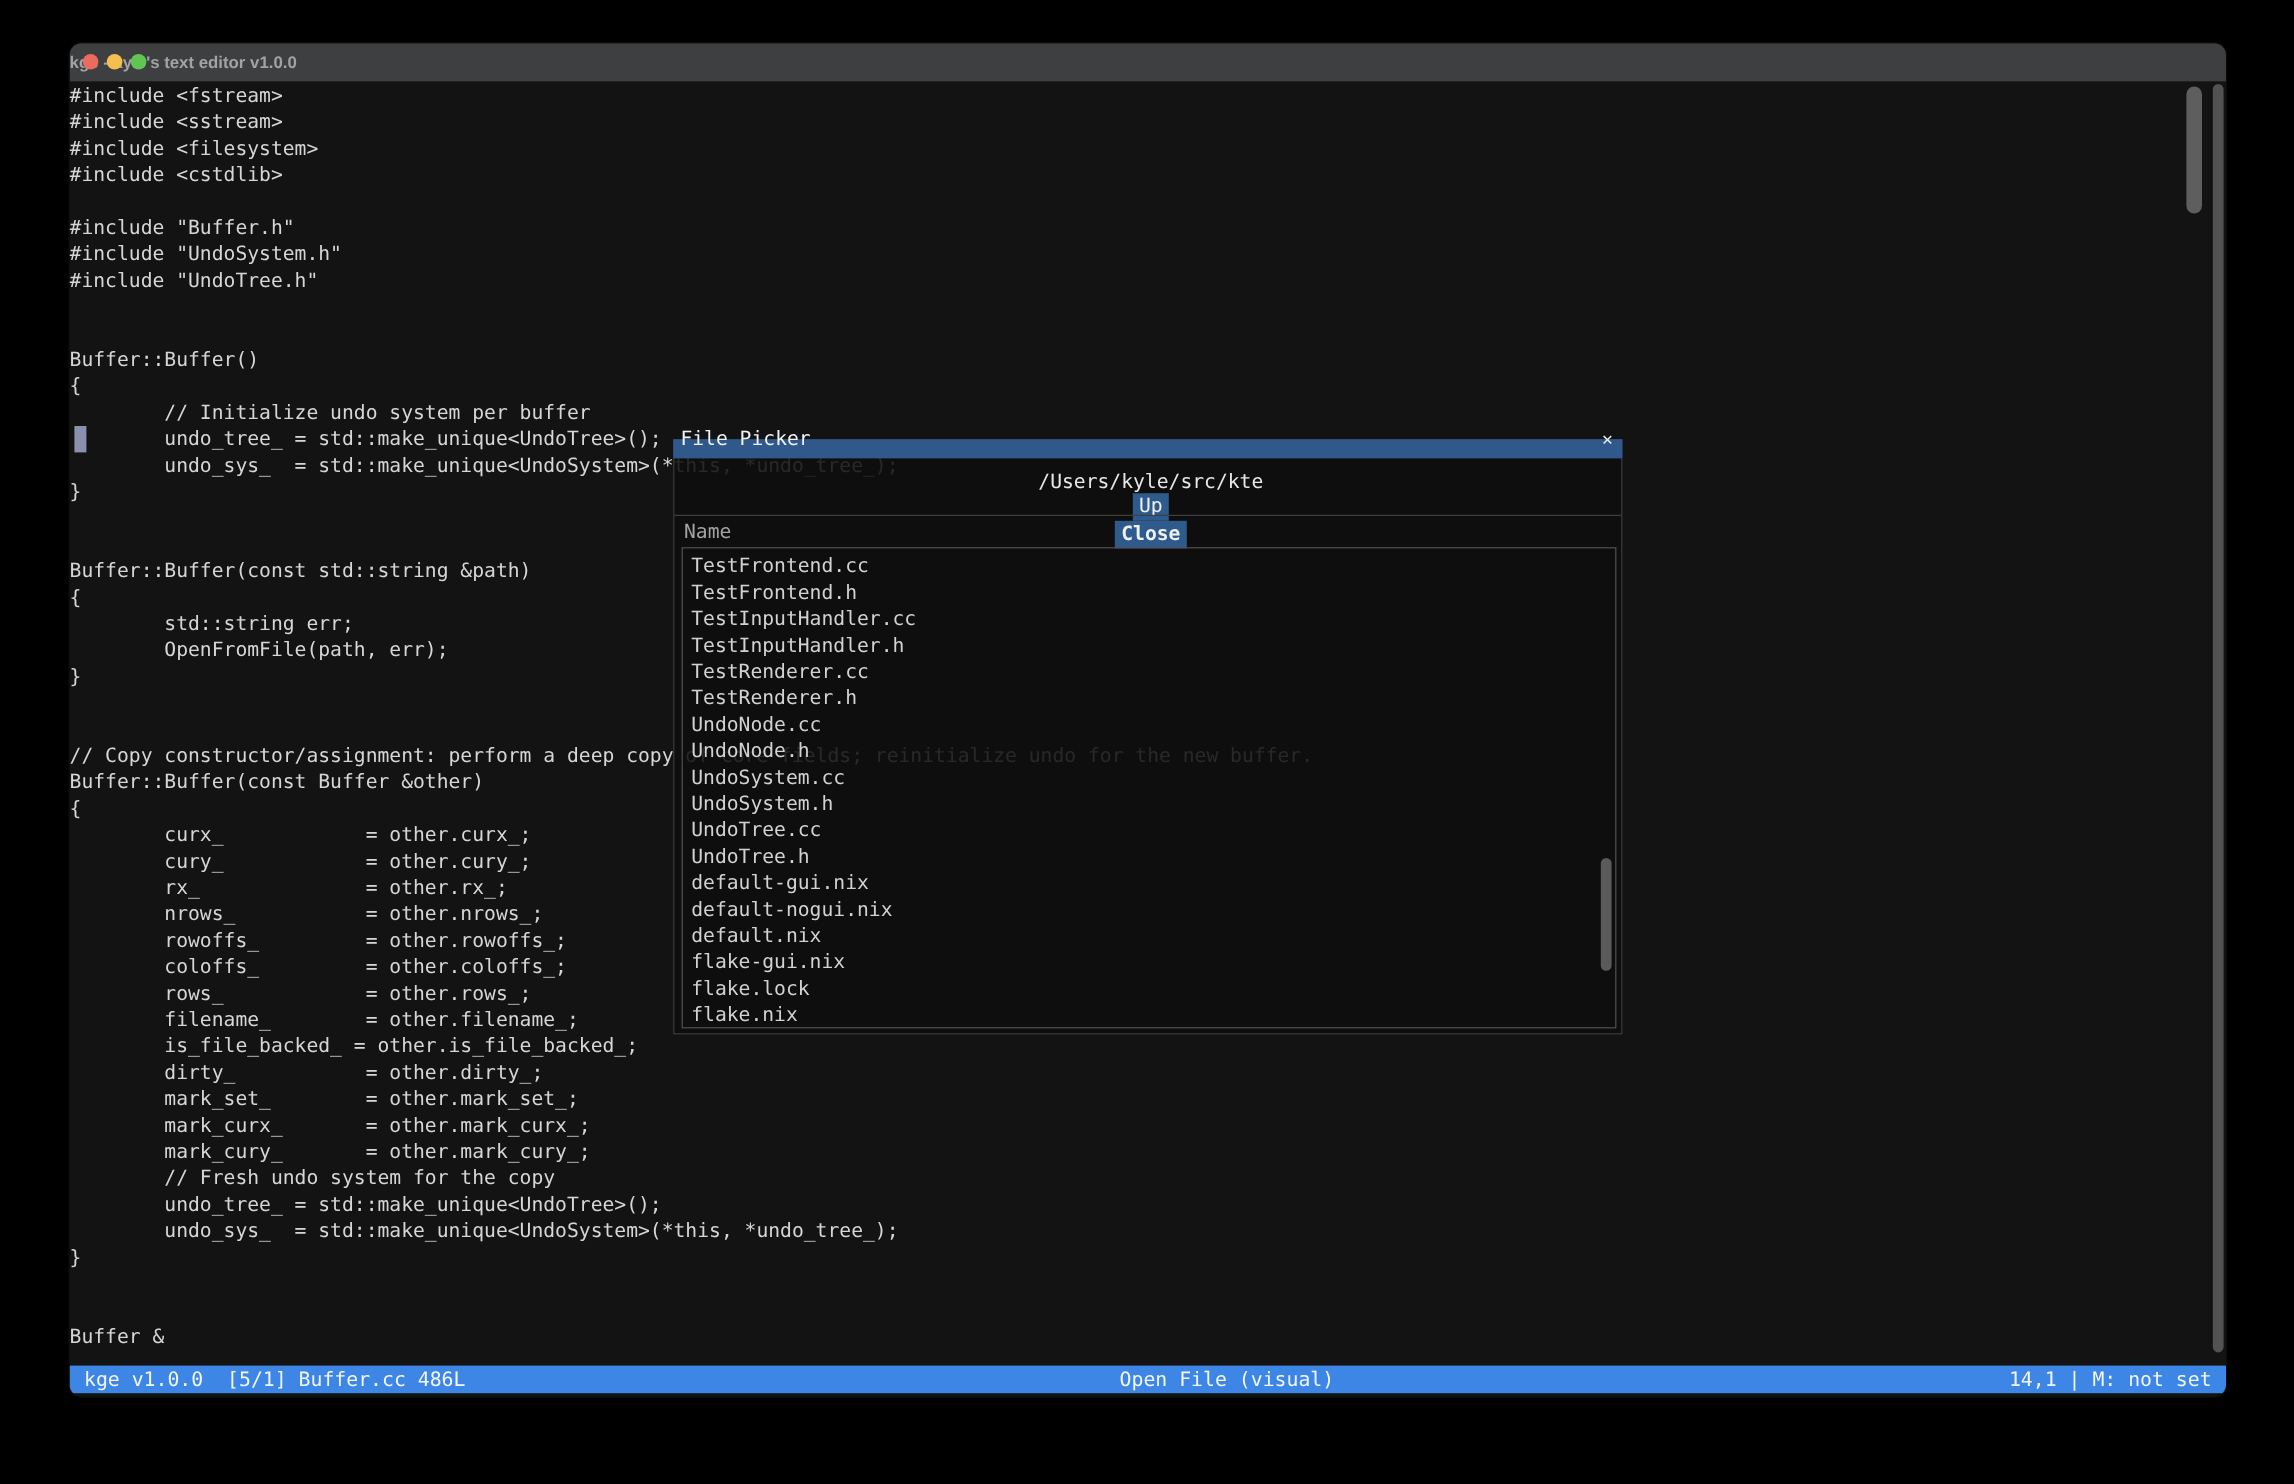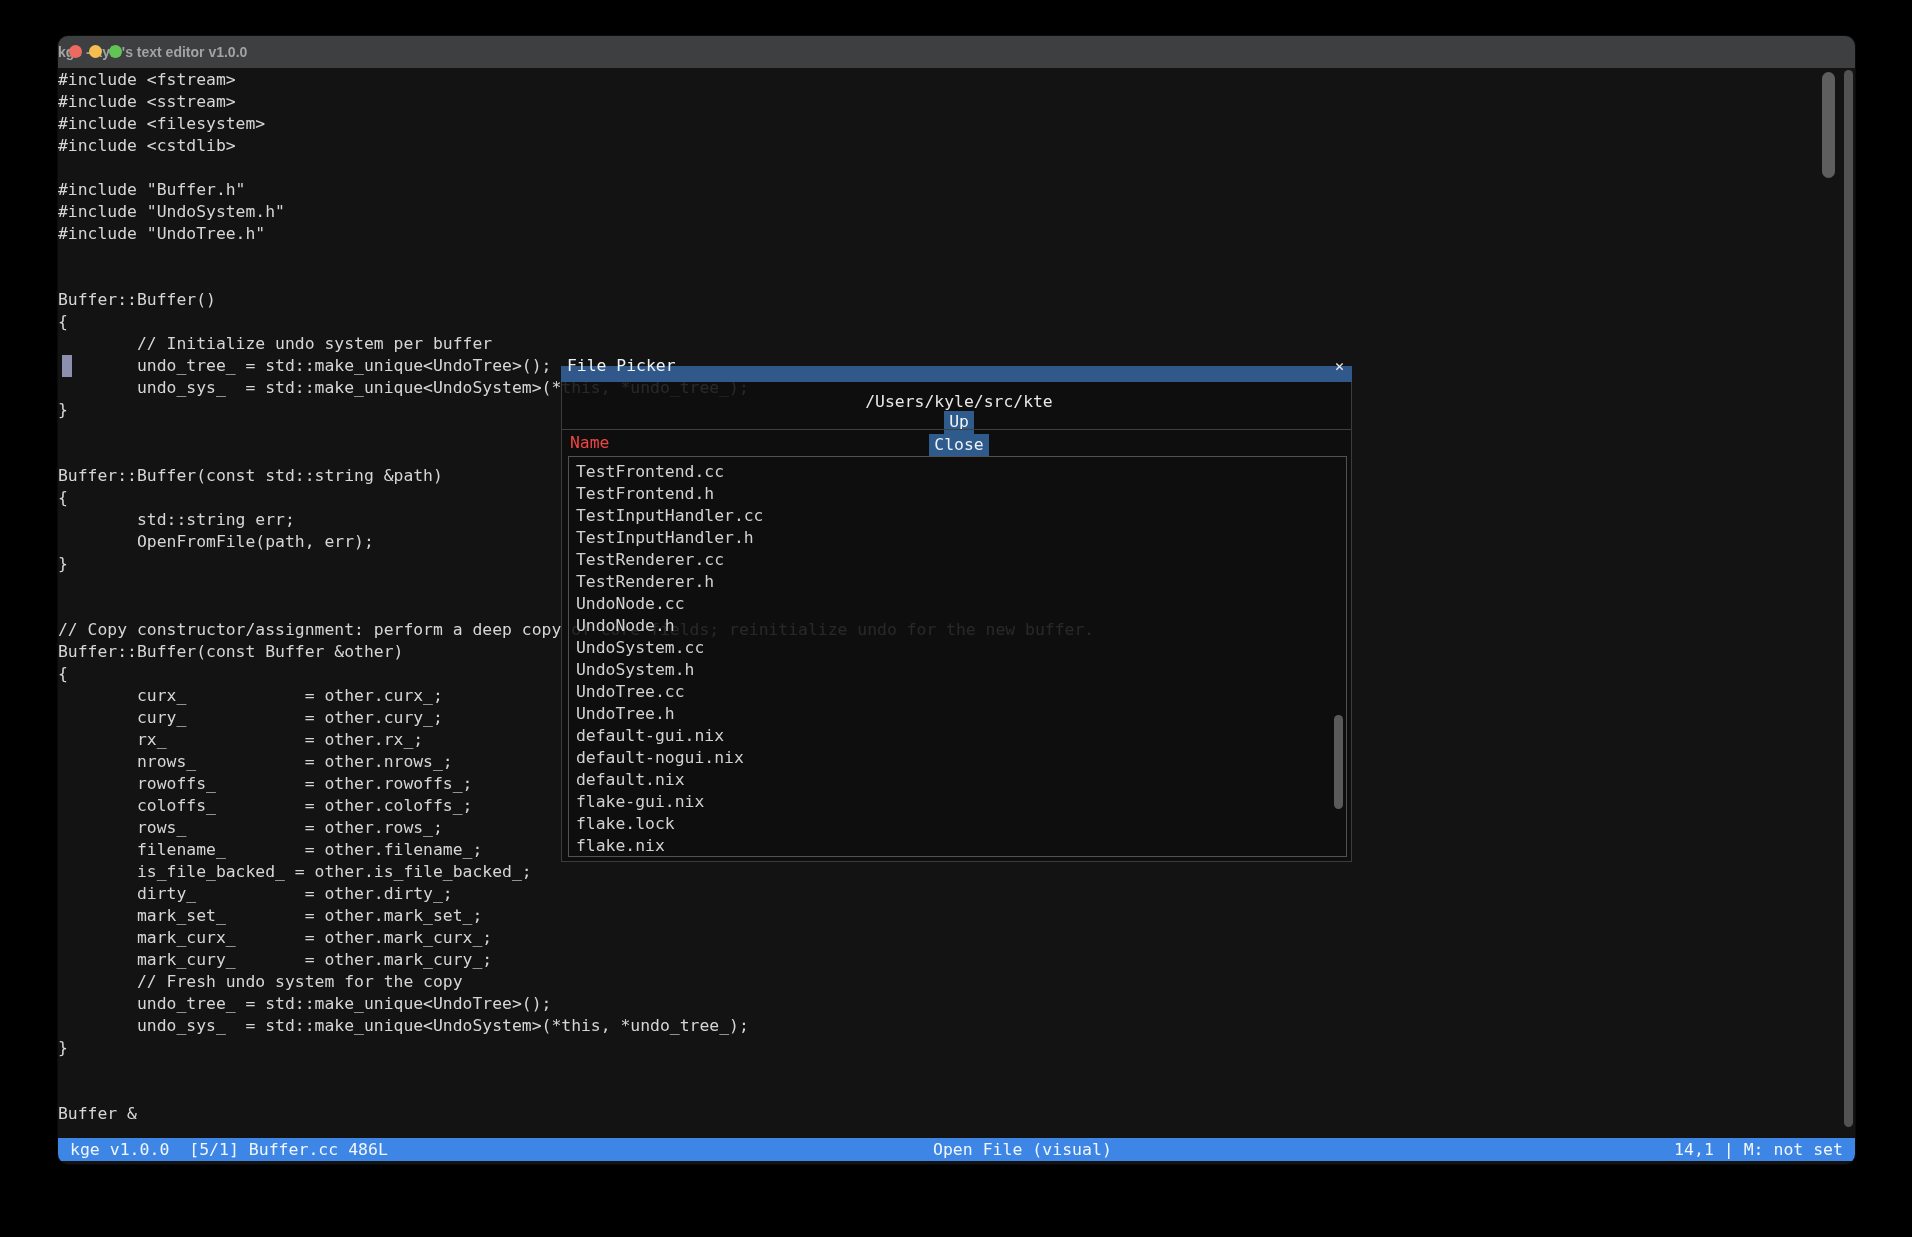--- a/index.html
+++ b/index.html
@@ -70,24 +70,24 @@
   .dialog-close{cursor:default;color:#e8ecf2;font-size:15px;}
   .pathrow{
     position:absolute;left:0;top:25px;right:0;height:37px;
     display:flex;align-items:center;padding-left:5px;
     color:#e8e8e8;font-size:16.4px;flex-direction:column;
   }
   .btn{
     font:16.4px "DejaVu Sans Mono",monospace;color:#eef2f6;
     background:var(--button_bg);border:none;padding:1px 5px 3px 5px;
   }
-  .btn + .btn{margin-left:0;}
+  .btn + .btn{margin-left:0;font-weight:bold;}
   .sep{position:absolute;left:0;top:62px;width:100%;height:1px;background:#3f3f3f;}
   .namerow{
-    position:absolute;left:8px;top:66px;color:#ef4444;font-size:16.4px;
+    position:absolute;left:8px;top:66px;color:#a3a3a3;font-size:16.4px;
   }
   .filelist{
     position:absolute;left:6px;top:89px;width:779px;height:401px;
     border:1px solid #525252;overflow:hidden;padding-top:4px;
   }
   .file-item{
     color:#d2d2d2;font-size:16.4px;line-height:22px;
     padding-left:7px;white-space:pre;
   }
   .list-scroll-thumb{

